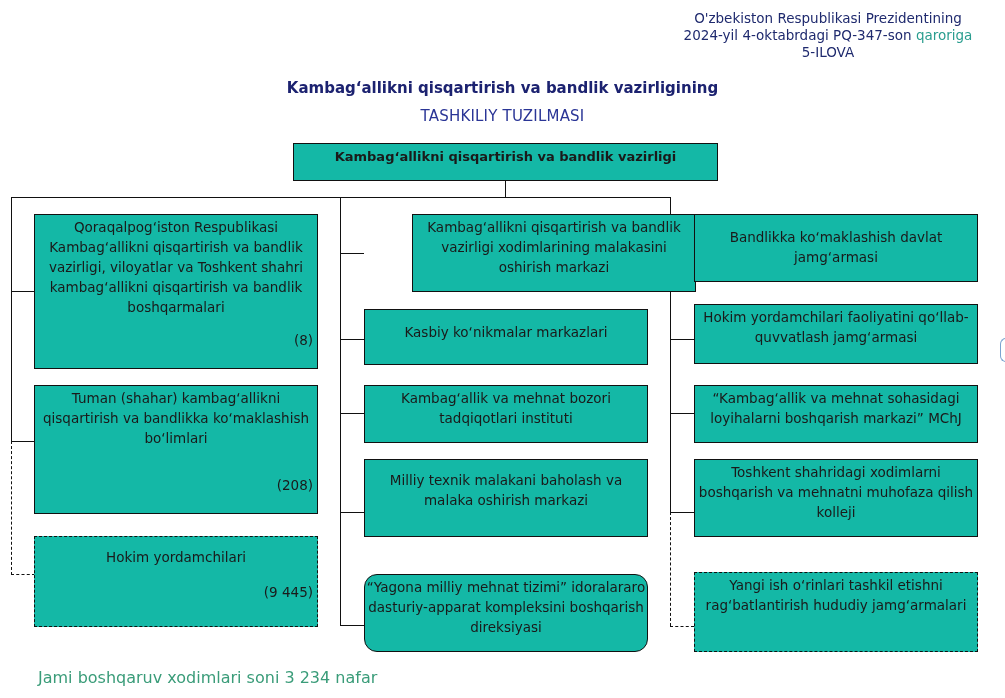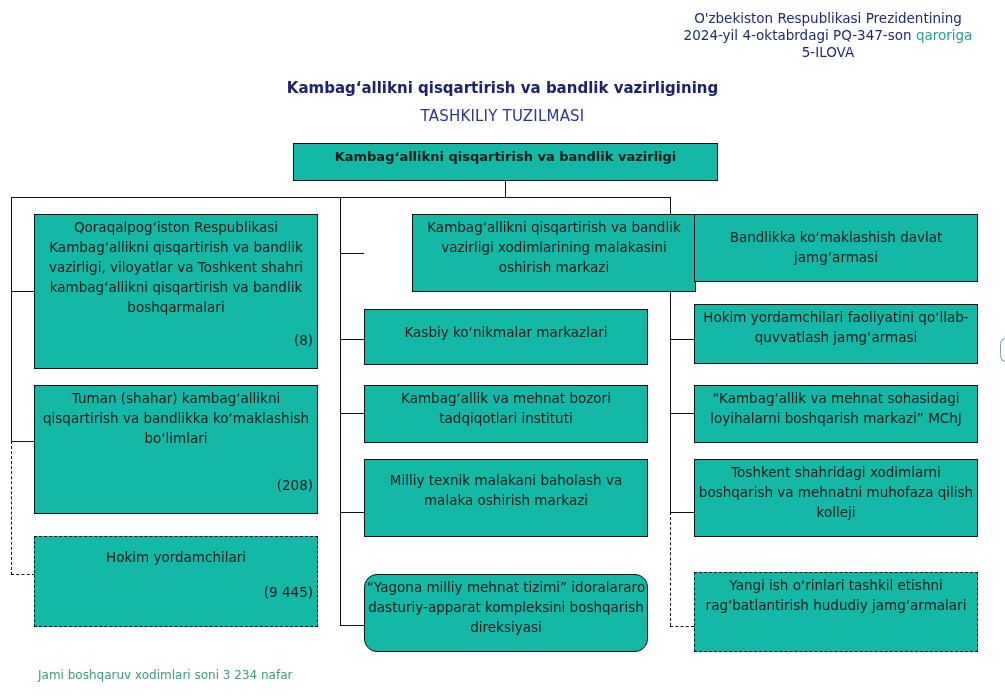--- a/index.html
+++ b/index.html
@@ -12,21 +12,21 @@
   .title-main { top:79px; font-size:15px; font-weight:bold; }
   .title-sub { top:107px; font-size:15px; color:#2a3596; letter-spacing:0.2px; }
   .box { position:absolute; border:1px solid #111; background:#14b8a6; box-sizing:border-box;
          text-align:center; font-size:13.5px; line-height:20px; color:#1a1a1a; padding:2px 0; }
   .box.dashed { border:1px dashed #111; }
   .box .count { position:absolute; right:4px; bottom:18px; font-size:13.5px; }
   .root { left:293px; top:143px; width:425px; height:38px; font-weight:bold; font-size:13px; padding-top:3px; }
   .ln { position:absolute; background:#111; }
   .dash-v { position:absolute; width:0; border-left:1px dashed #111; }
   .dash-h { position:absolute; height:0; border-top:1px dashed #111; }
-  .footer { position:absolute; left:38px; top:668px; font-size:12px; color:#3a9c79; }
+  .footer { position:absolute; left:38px; top:668px; font-size:16px; color:#3a9c79; }
   .edge-widget { position:absolute; left:1000px; top:338px; width:8px; height:22px;
                  border:1.5px solid #7aa3d0; border-right:none; border-radius:6px 0 0 6px; }
 </style>
 </head>
 <body>
 
 <div class="header-note">
   <div>O'zbekiston Respublikasi Prezidentining</div>
   <div>
     <span>2024-yil 4-oktabrdagi PQ-347-son</span>

